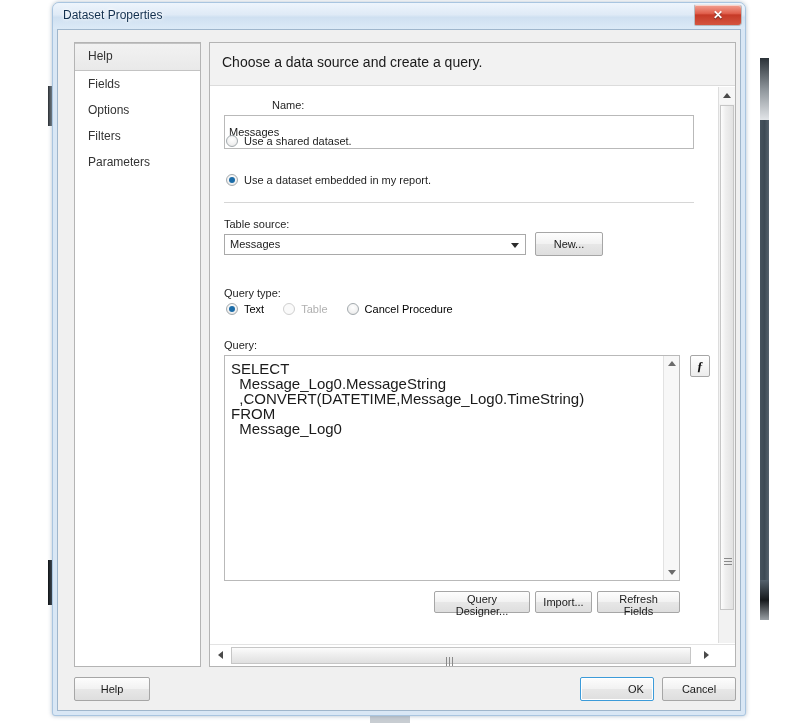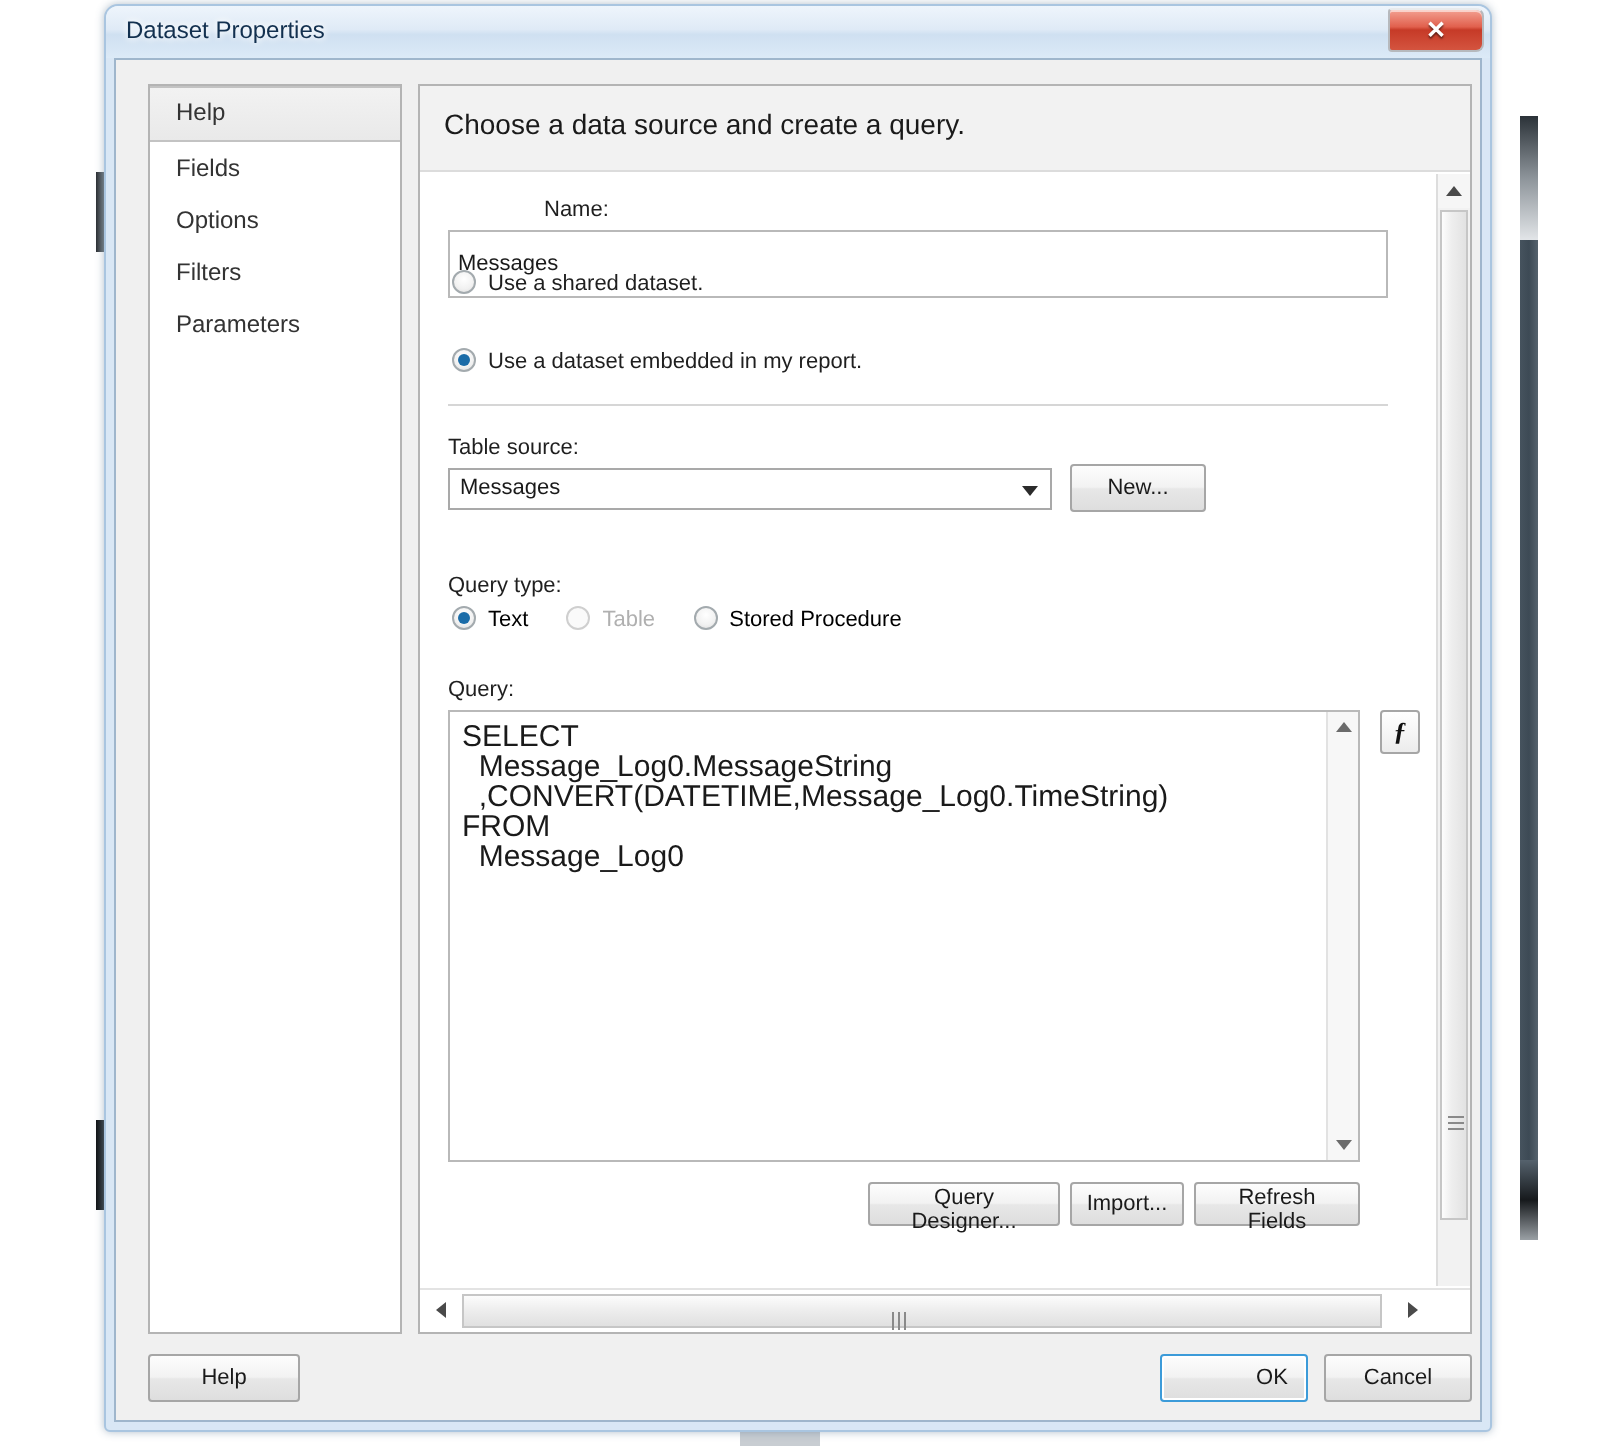--- a/index.html
+++ b/index.html
@@ -330,21 +330,21 @@
 
             <div class="field-label lbl-querytype">Query type:</div>
             <div class="qt-options">
               <span class="qt-opt">
                 <span class="radio checked"></span><span class="radio-label">Text</span>
               </span>
               <span class="qt-opt">
                 <span class="radio disabled"></span><span class="radio-label disabled">Table</span>
               </span>
               <span class="qt-opt">
-                <span class="radio"></span><span class="radio-label">Stored Procedure</span>
+                <span class="radio"></span><span class="radio-label">Cancel Procedure</span>
               </span>
             </div>
 
             <div class="field-label lbl-query">Query:</div>
             <div class="query-box">
               <pre class="query-text">SELECT
   Message_Log0.MessageString
   ,CONVERT(DATETIME,Message_Log0.TimeString)
 FROM
   Message_Log0</pre>

